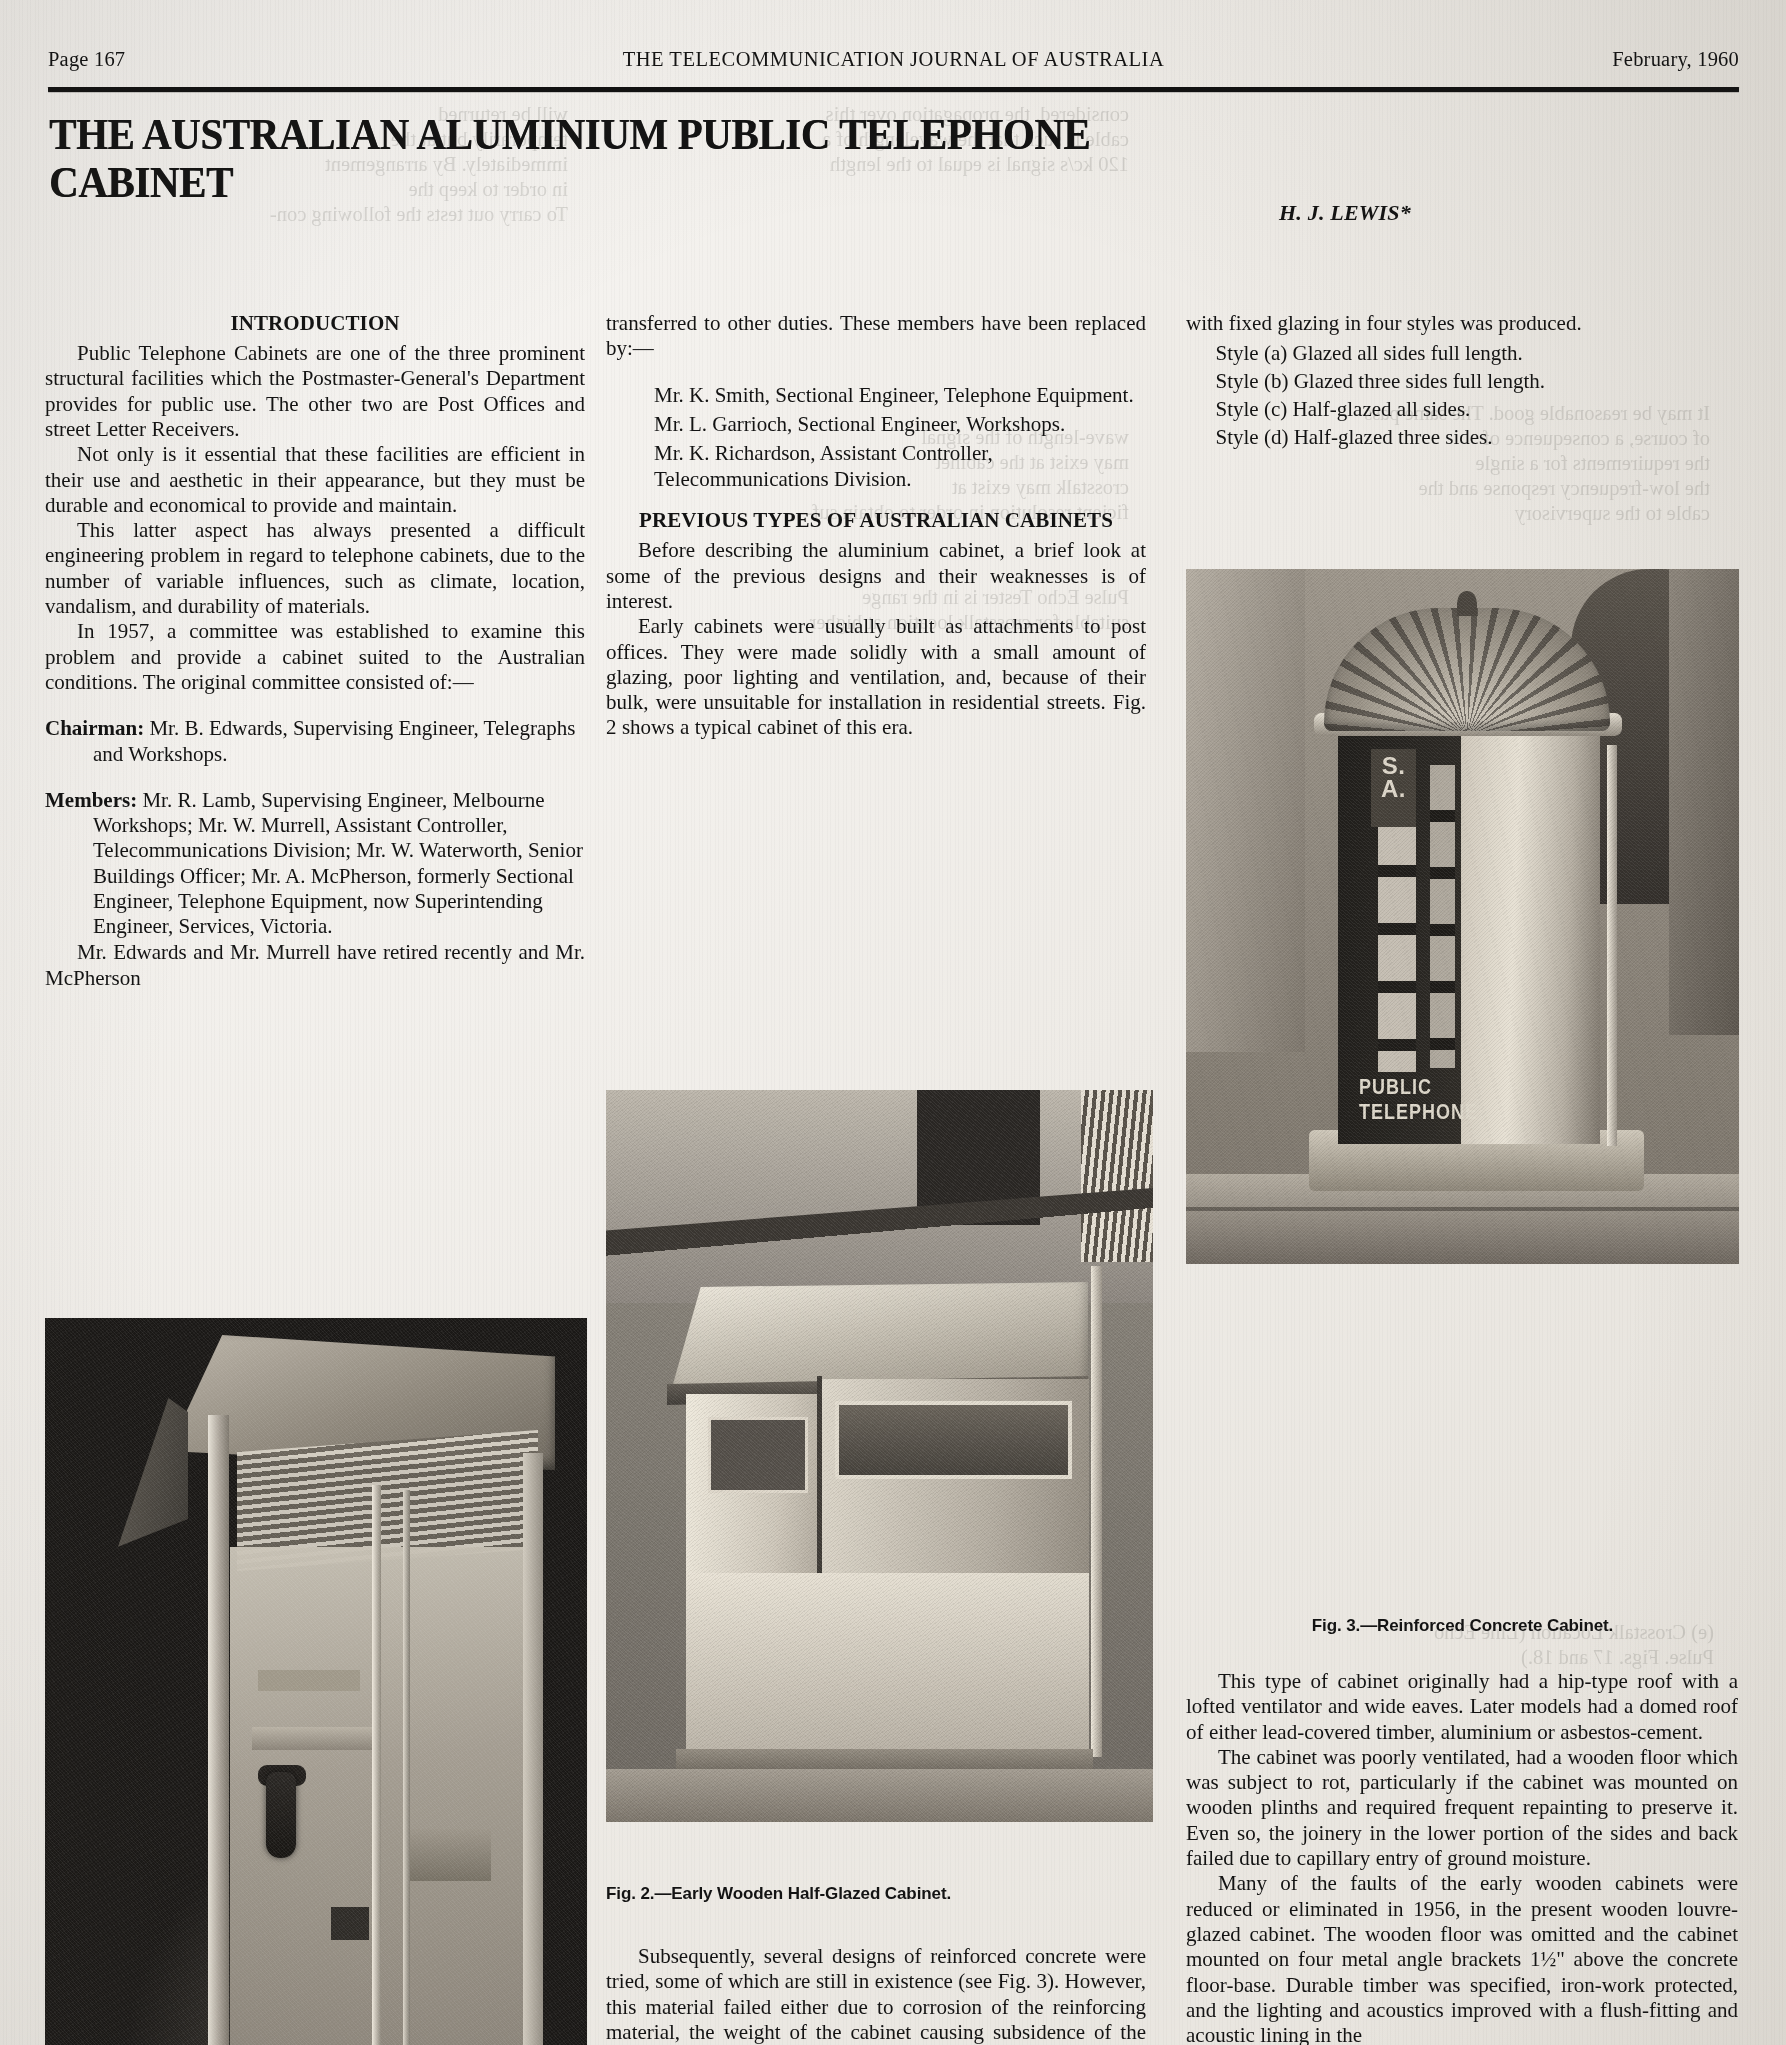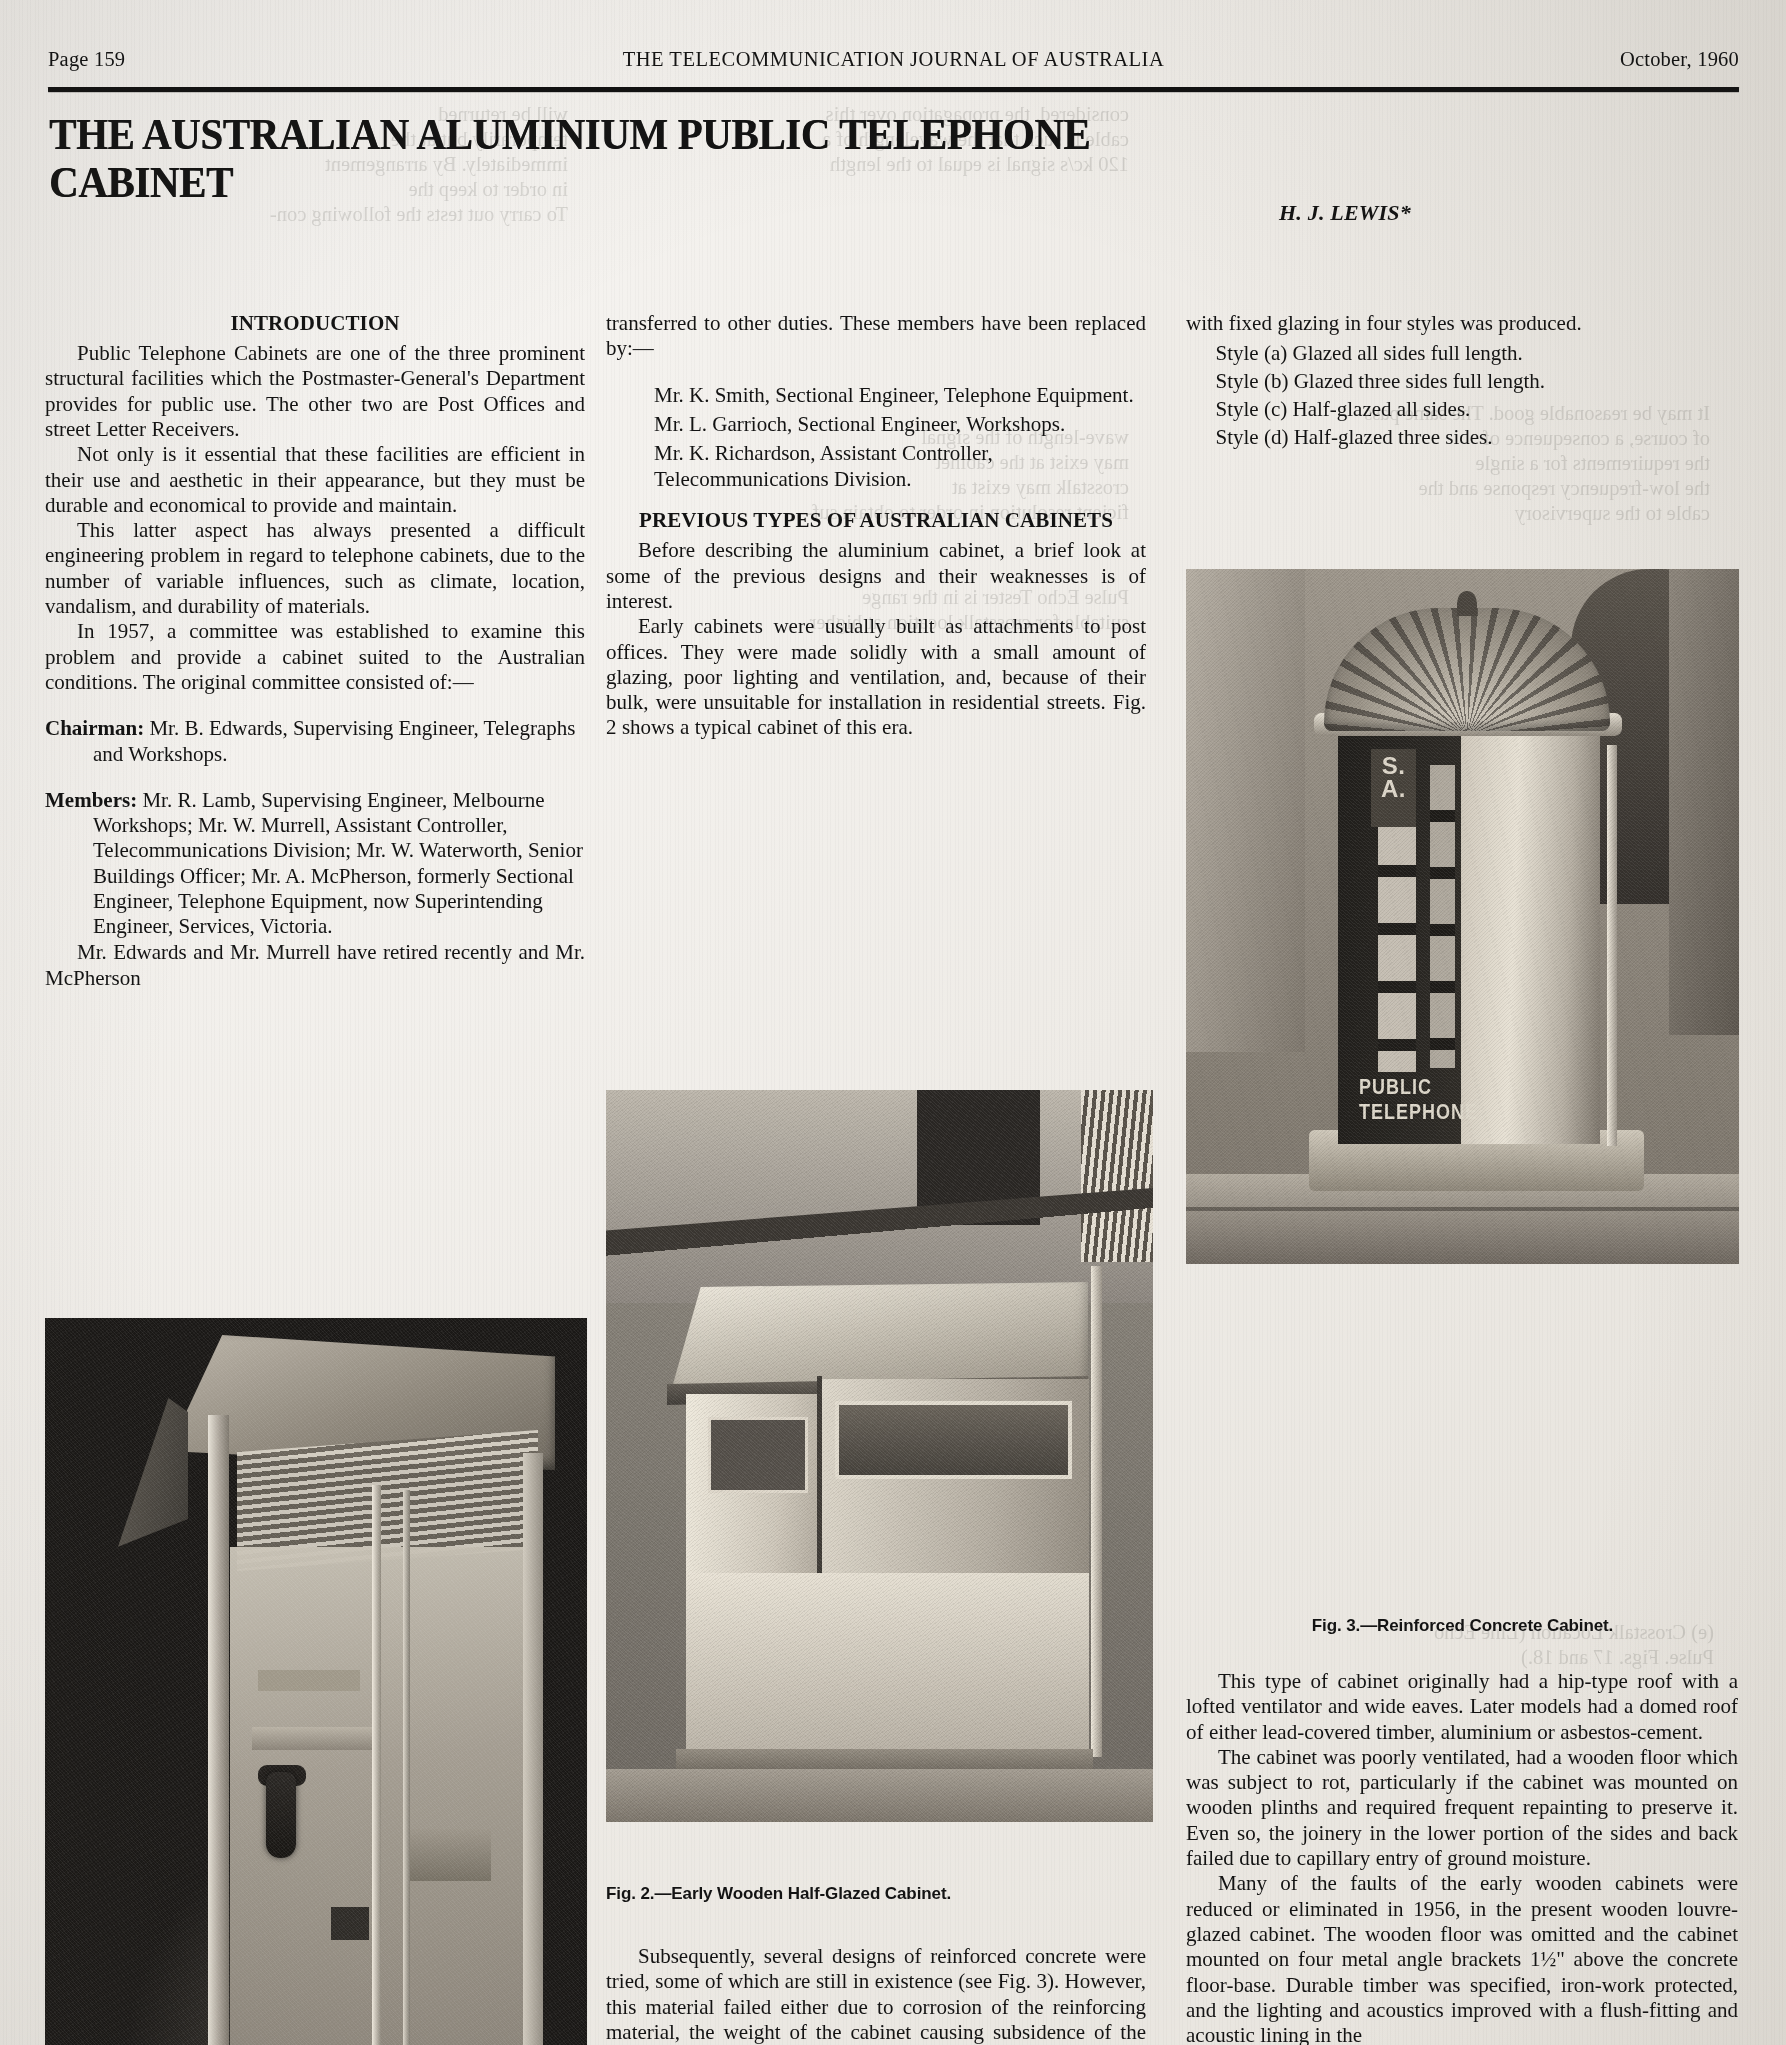--- a/index.html
+++ b/index.html
@@ -383,23 +383,23 @@
 of course, a consequence of
 the requirements for a single
 the low-frequency response and the
 cable to the supervisory</div>
   <div class="ghost" style="left:622px;top:585px;width:507px;">Pulse Echo Tester is in the range
 suitable for crosstalk location at higher</div>
   <div class="ghost" style="left:1207px;top:1620px;width:507px;">(e) Crosstalk Location (Line Echo
 Pulse. Figs. 17 and 18.)</div>
 
   <div class="runhead">
-    <span class="side">Page 159</span>
+    <span class="side">Page 167</span>
     <span class="ctr">THE TELECOMMUNICATION JOURNAL OF AUSTRALIA</span>
-    <span class="side">October, 1960</span>
+    <span class="side">February, 1960</span>
   </div>
   <div class="headrule"></div>
 
   <div class="title">THE AUSTRALIAN ALUMINIUM PUBLIC TELEPHONE CABINET</div>
   <div class="byline">H. J. LEWIS*</div>
 
   <div class="col" id="col1">
     <div class="sechead">INTRODUCTION</div>
     <p class="body">Public Telephone Cabinets are one of the three prominent structural facilities which the Postmaster-General's Department provides for public use. The other two are Post Offices and street Letter Receivers.</p>
     <p class="body">Not only is it essential that these facilities are efficient in their use and aesthetic in their appearance, but they must be durable and economical to provide and maintain.</p>

